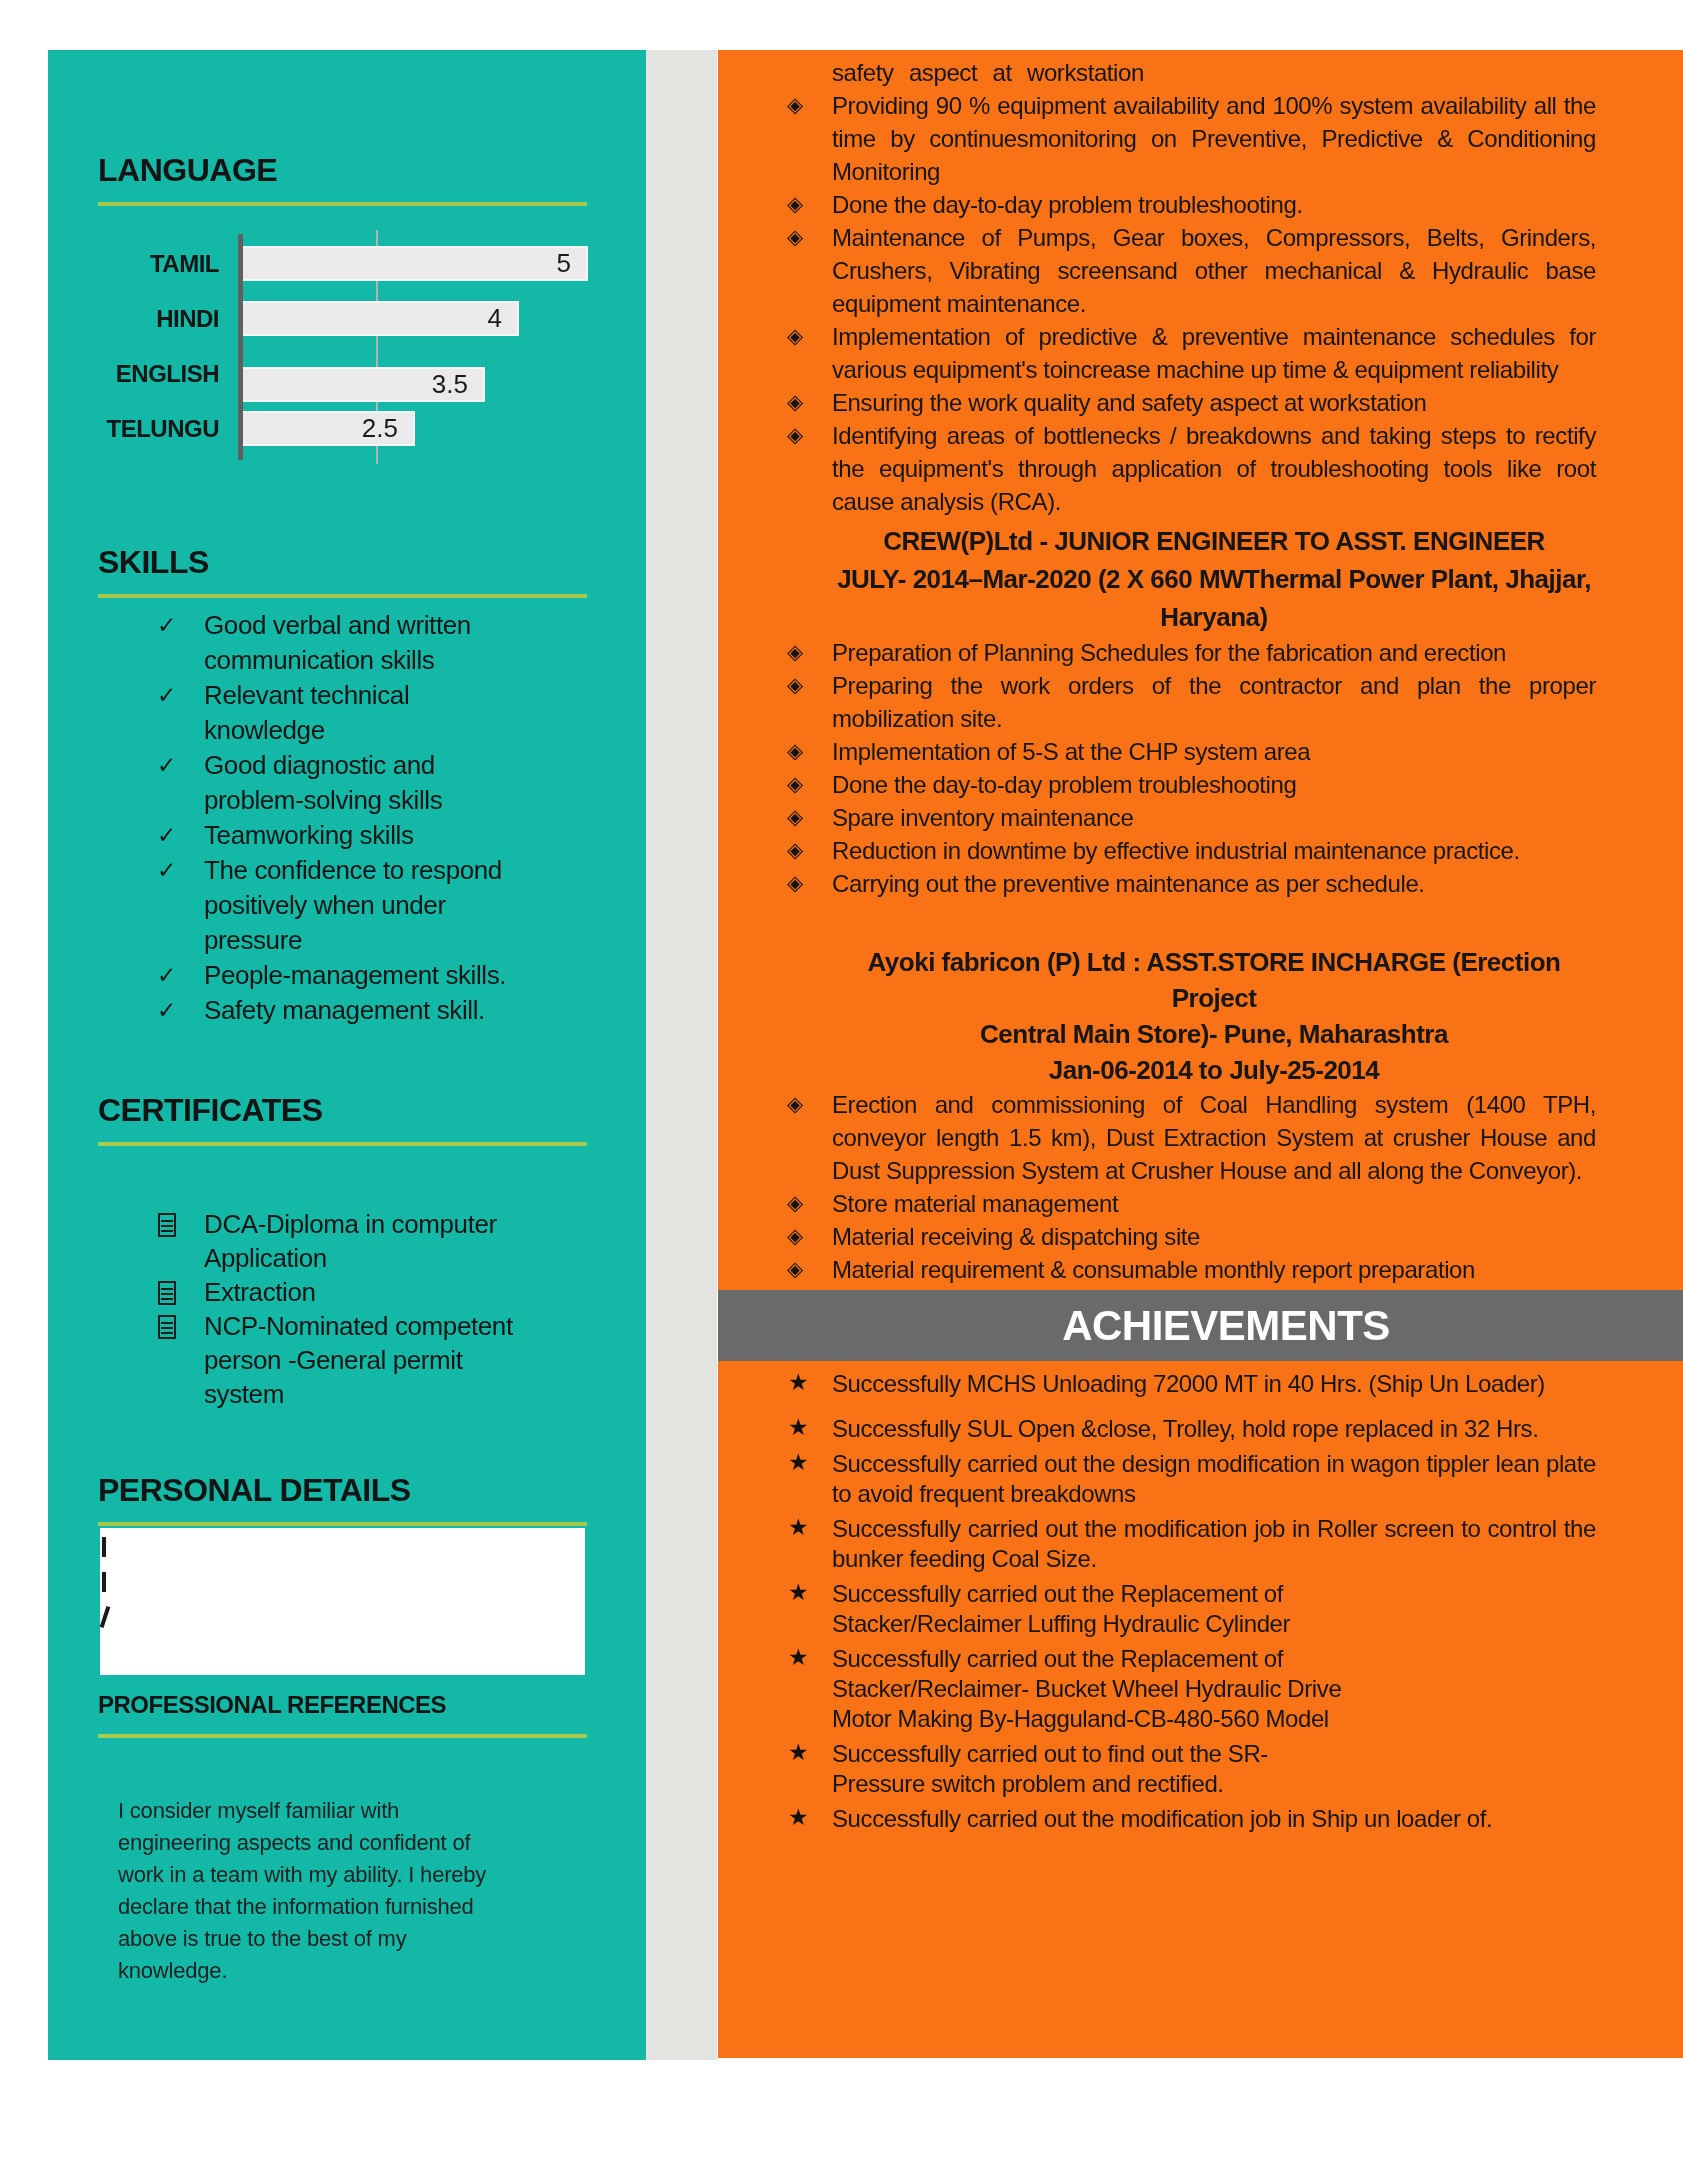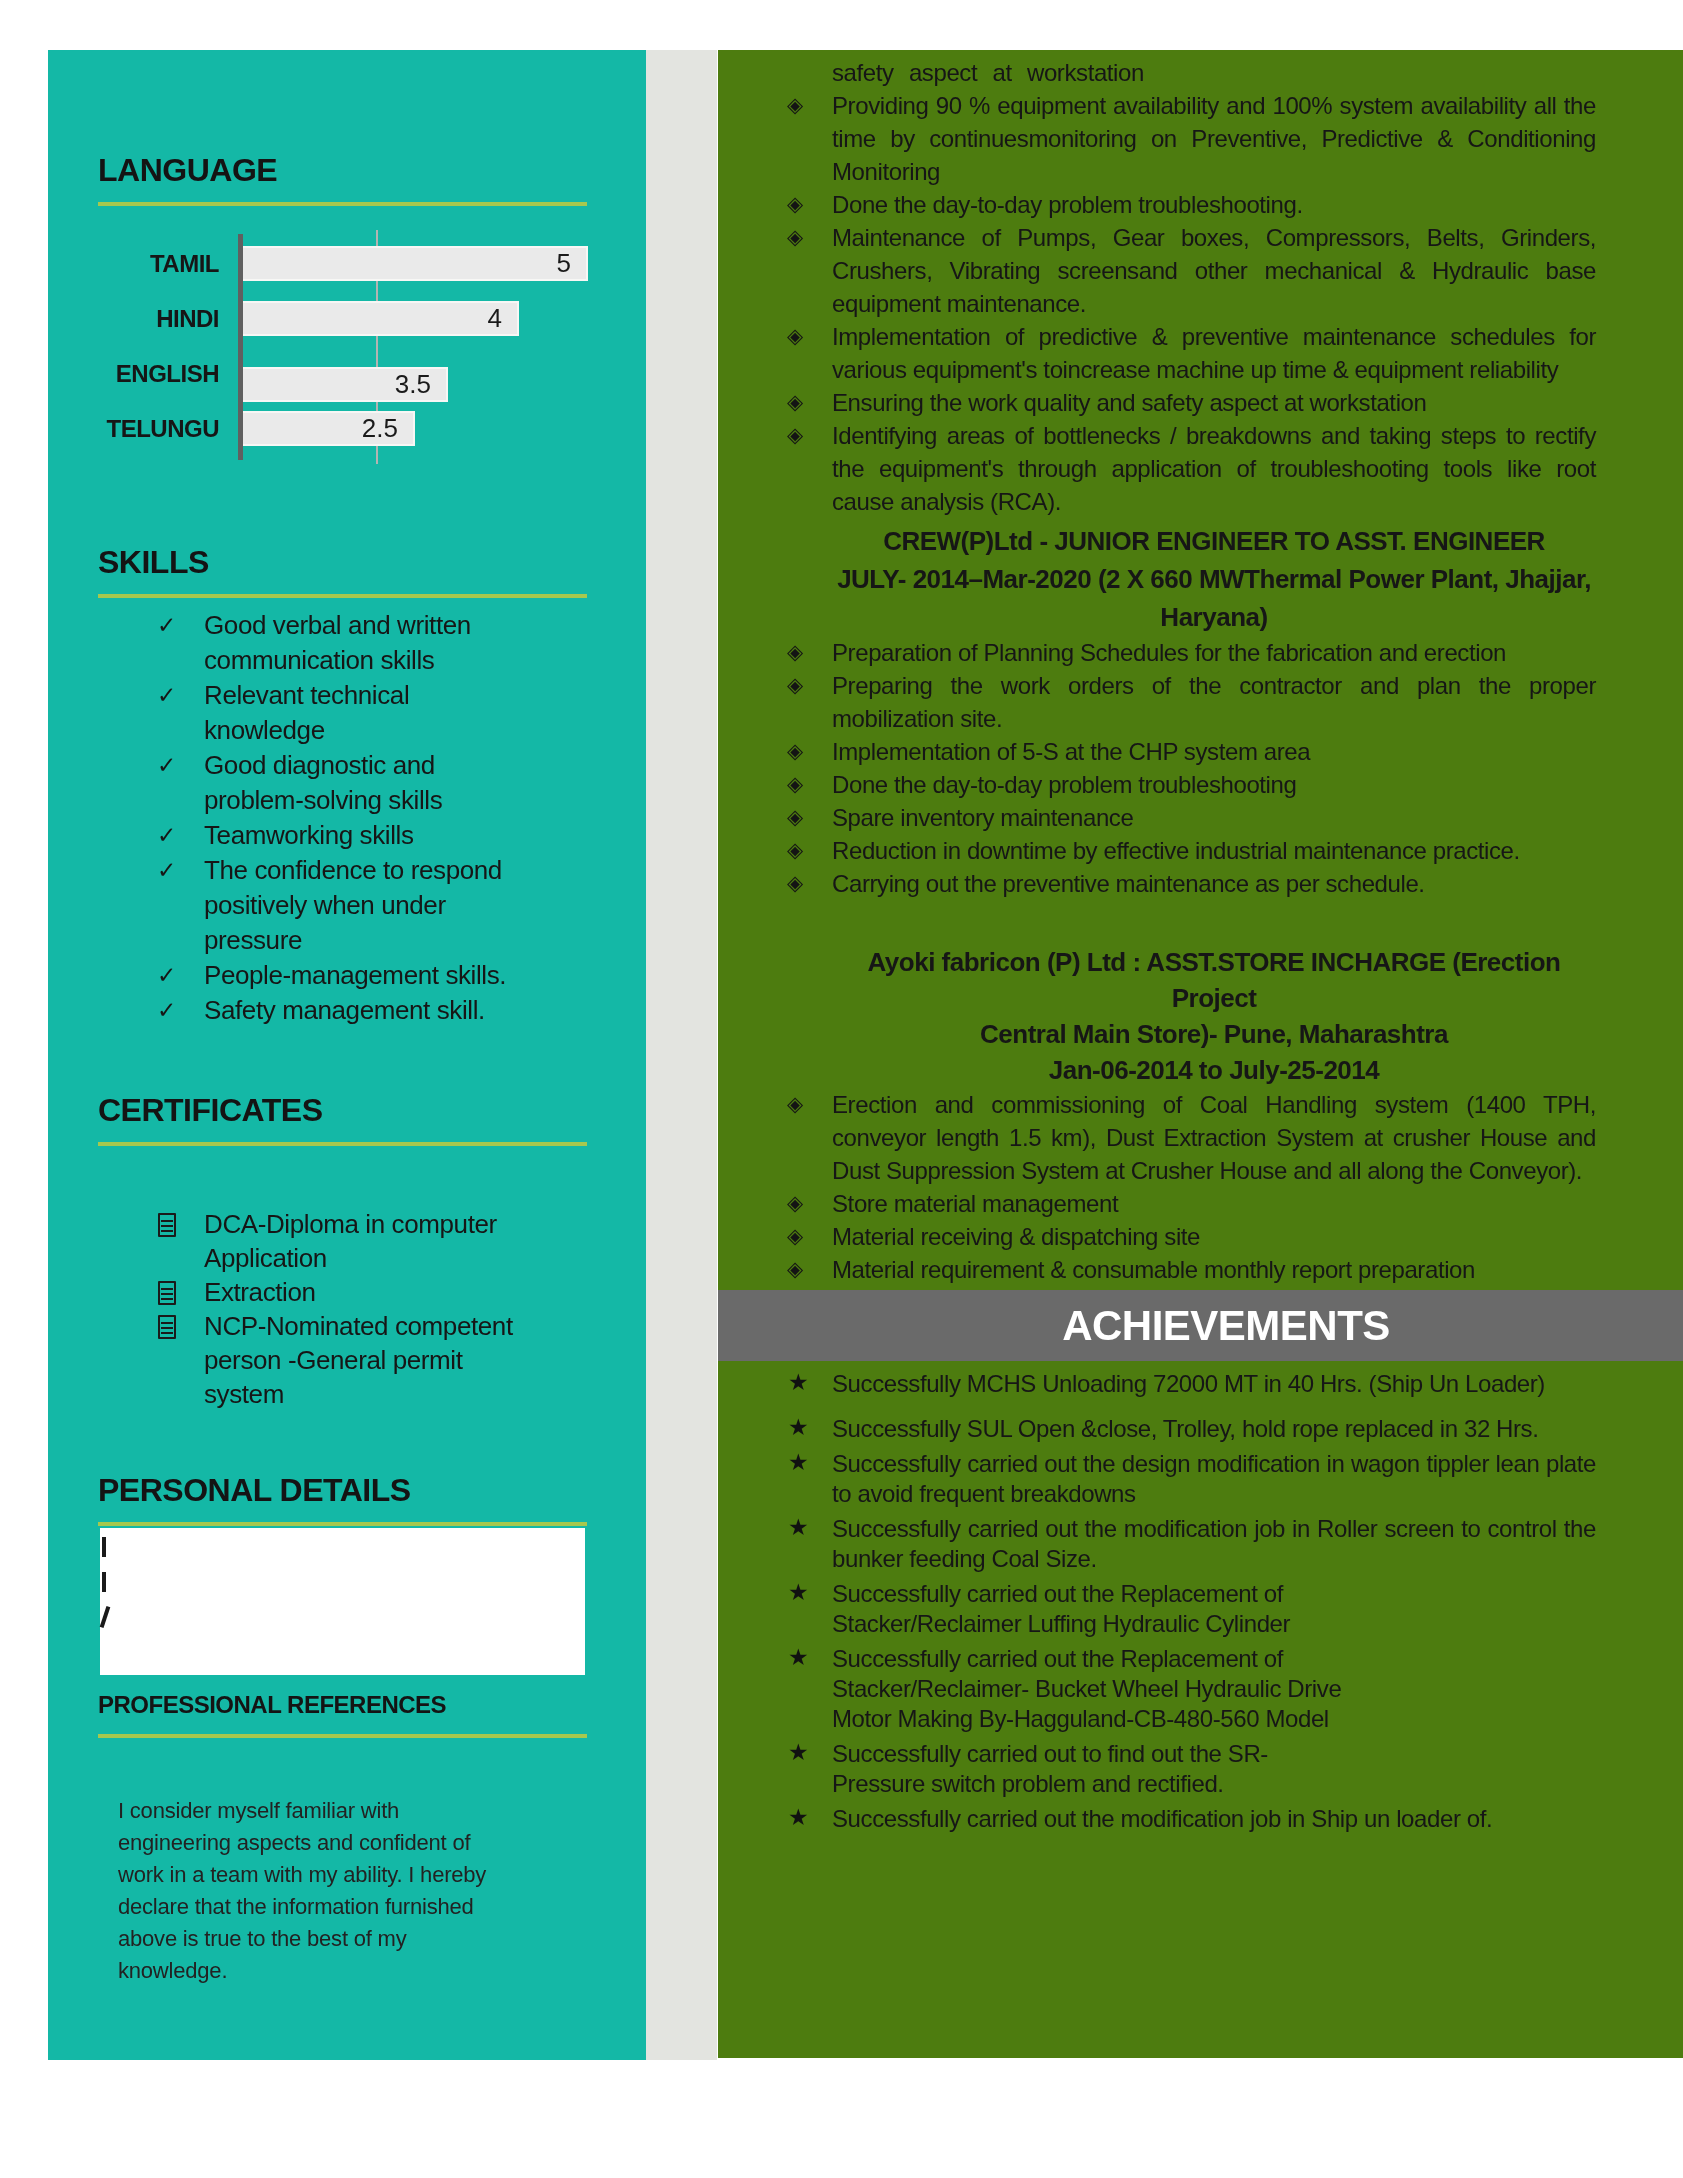--- a/index.html
+++ b/index.html
@@ -9,21 +9,21 @@
     -webkit-font-smoothing:antialiased;
   }
   
   .sidebar{
     position:absolute;left:48px;top:50px;width:599px;height:2010px;
     background:#14b8a6;box-sizing:border-box;padding-left:50px;overflow:hidden;
   }
   .strip{position:absolute;left:646px;top:50px;width:71px;height:2010px;background:#e3e4e0;}
   .main{
     position:absolute;left:718px;top:50px;width:965px;height:2008px;
-    background:#4d7c0f;box-sizing:border-box;padding:6px 87px 0 114px;
+    background:#f97316;box-sizing:border-box;padding:6px 87px 0 114px;
     font-size:24px;line-height:33px;letter-spacing:-0.4px;overflow:hidden;
   }
   
   .sec-h{
     font-size:32px;font-weight:bold;letter-spacing:-0.5px;line-height:36px;
     width:489px;border-bottom:4px solid #a6c84e;padding-bottom:14px;color:#141414;
   }
   .h-language{margin-top:102px;}
   .h-skills{margin-top:84px;}
   .h-cert{margin-top:64px;}
@@ -106,21 +106,21 @@
         </div>
       </div>
       <div class="c-row">
         <span class="c-label">HINDI</span>
         <div class="c-bar" style="width: 276px;">
           <span>4</span>
         </div>
       </div>
       <div class="c-row">
         <span class="c-label">ENGLISH</span>
-        <div class="c-bar" style="width: 205px; margin-top: 22px;">
+        <div class="c-bar" style="width: 242px; margin-top: 22px;">
           <span>3.5</span>
         </div>
       </div>
       <div class="c-row">
         <span class="c-label">TELUNGU</span>
         <div class="c-bar" style="width: 172px;">
           <span>2.5</span>
         </div>
       </div>
     </div>

